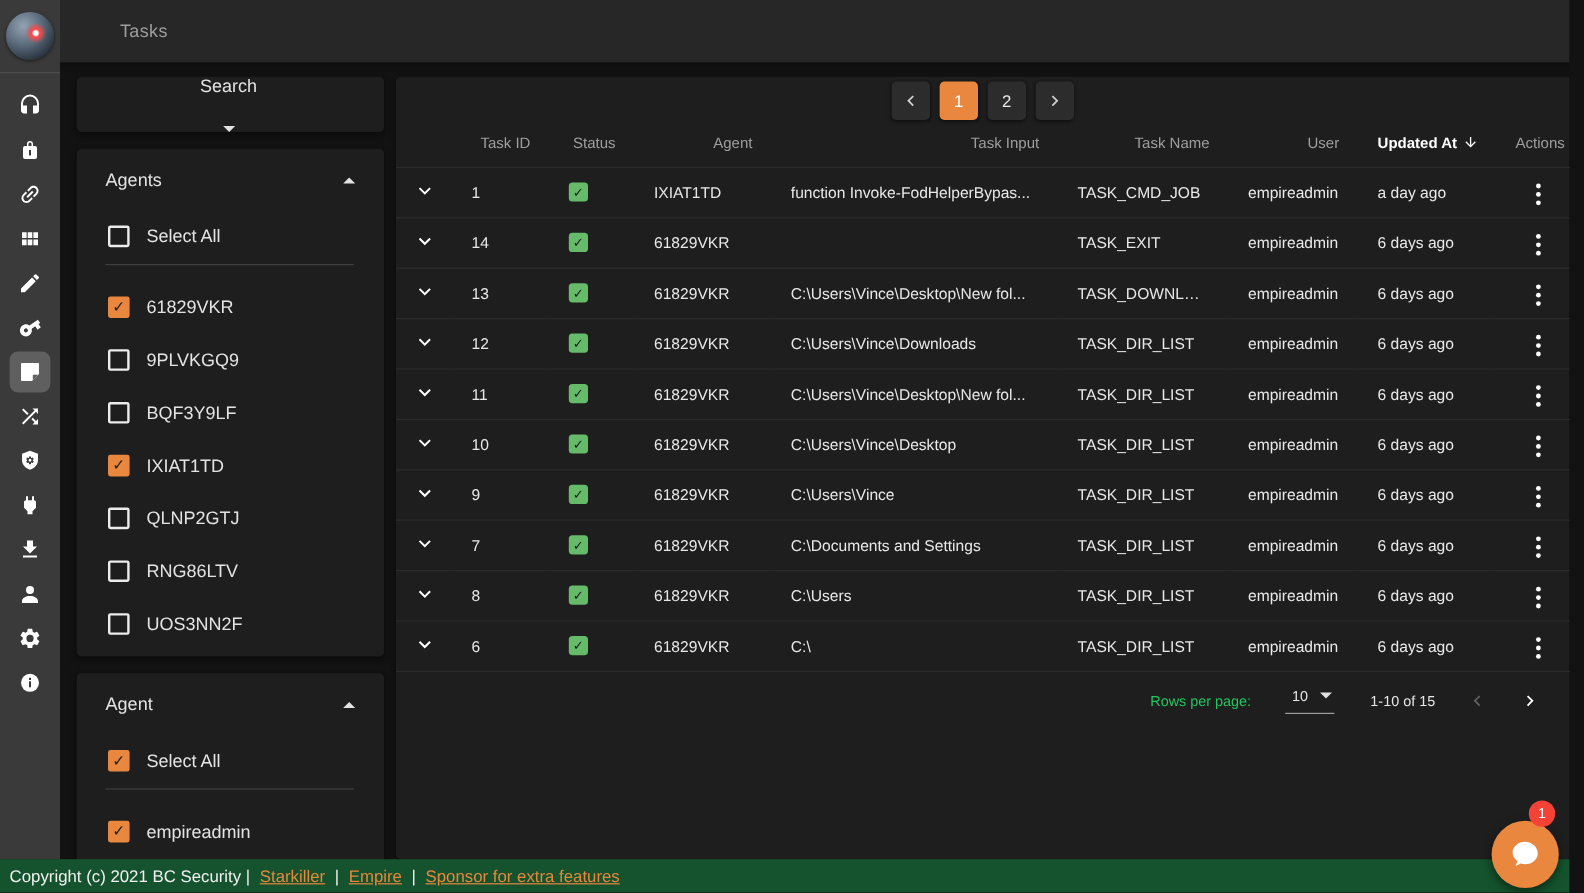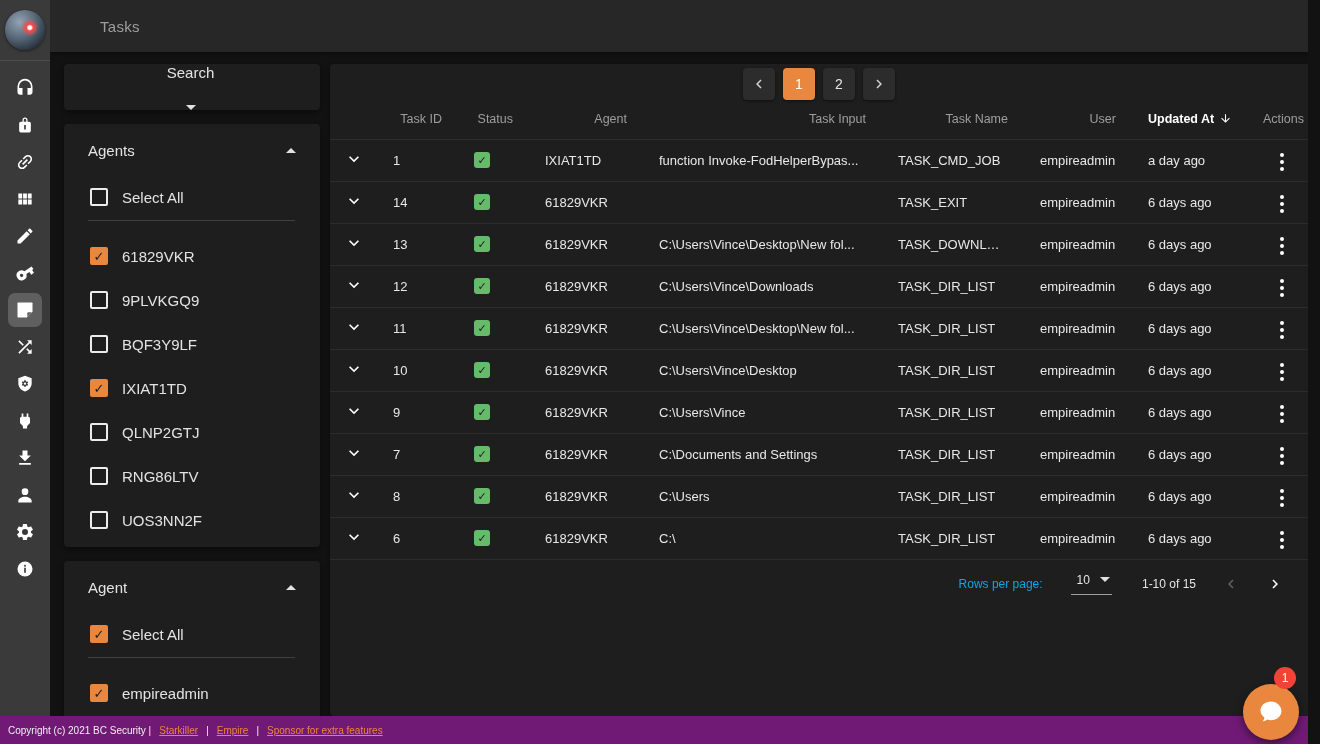--- a/index.html
+++ b/index.html
@@ -73,32 +73,32 @@
   td.td-expand { padding:0; text-align:center; }
   .expand { display:inline-flex; cursor:pointer; } .expand svg { width:20px; height:20px; fill:#ffffff; }
   .status-box { width:16px; height:16px; background:#66bb6a; border-radius:3px; display:inline-flex;
     align-items:center; justify-content:center; }
   .status-box::after { content:"\2713"; color:#1c1c1c; font-size:11px; font-weight:bold; }
   .kebab { display:inline-flex; flex-direction:column; gap:3px; padding:4px 6px; cursor:pointer; margin-left:14px; }
   .kebab i { width:4px; height:4px; border-radius:50%; background:#ffffff; display:block; }
 
   .table-footer { height:48px; display:flex; align-items:center; justify-content:flex-end;
     padding-right:24px; color:#cfcfcf; font-size:12px; }
-  .rpp-label { margin-right:28px; color:#0ea5e9; }
+  .rpp-label { margin-right:28px; color:#22c55e; }
   .rpp-select { display:flex; align-items:center; gap:10px; border-bottom:1px solid #9e9e9e;
     padding:0 2px 7px 6px; margin-right:30px; cursor:pointer; color:#e6e6e6; }
   .rpp-select .caret.down { border-top-color:#e0e0e0; }
   .range { color:#e6e6e6; }
   .pg-arrow { display:inline-flex; margin-left:26px; cursor:pointer; }
   .pg-arrow svg { width:18px; height:18px; fill:#ffffff; }
   .pg-arrow.disabled svg { fill:#616161; }
 
   
-  .footer { position:absolute; left:0; bottom:0; width:100%; height:28px; background:#701a75; z-index:6;
-    display:flex; align-items:center; padding-left:8px; font-size:10px; color:#f0f0f0; gap:8px;margin-top:25px; }
+  .footer { position:absolute; left:0; bottom:0; width:100%; height:28px; background:#14532d; z-index:6;
+    display:flex; align-items:center; padding-left:8px; font-size:14px; color:#f0f0f0; gap:8px;margin-top:25px; }
   .footer a { color:#e8873d; text-decoration:underline; cursor:pointer; }
   .footer .sep { color:#f0f0f0; }
 
   
   .chat-fab { position:absolute; top:684px; right:9px; width:56px; height:56px; border-radius:50%;
     background:#e8873d; z-index:8; display:flex; align-items:center; justify-content:center;
     box-shadow:0 3px 8px rgba(0,0,0,.5); cursor:pointer; }
   .chat-fab svg { width:28px; height:28px; fill:#ffffff; }
   .chat-badge { position:absolute; top:-17px; right:3px; width:22px; height:22px; border-radius:50%;
     background:#f44336; color:#ffffff; font-size:12px; display:flex; align-items:center; justify-content:center; }

